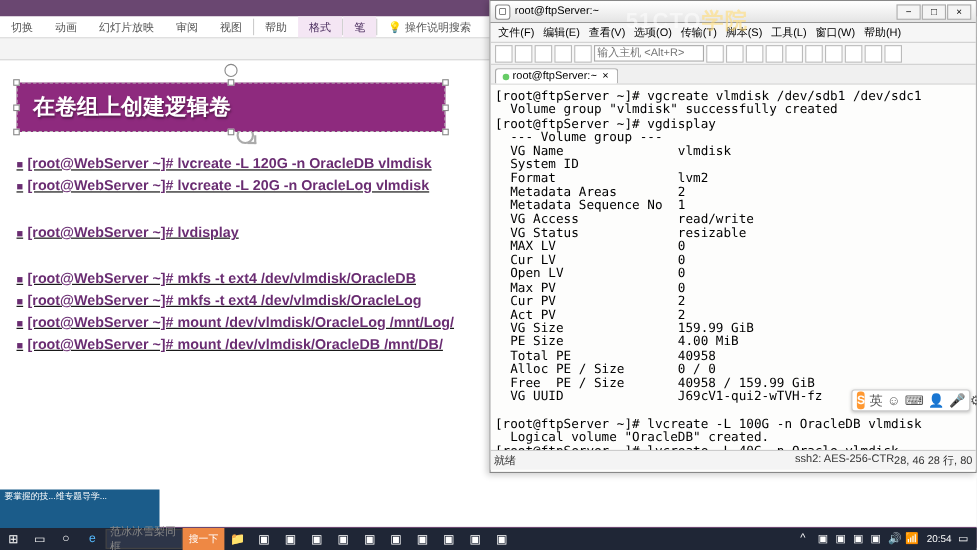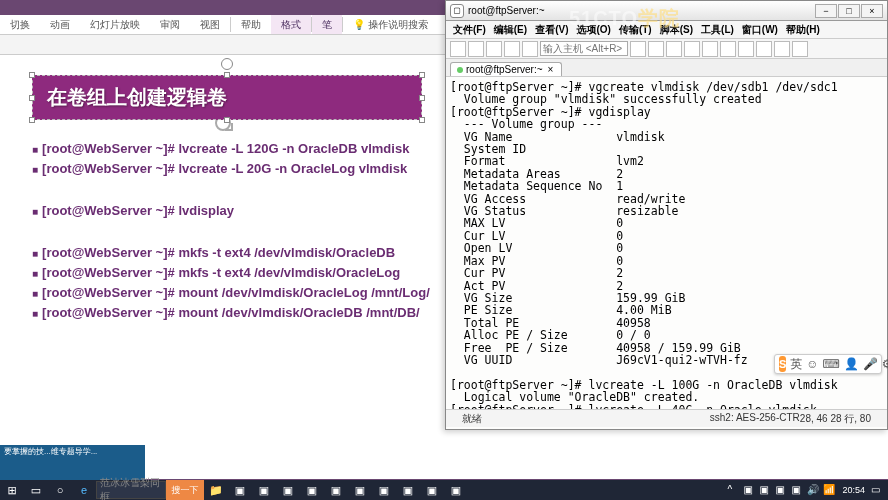--- a/index.html
+++ b/index.html
@@ -4,21 +4,21 @@
 <style>
 * { margin:0; padding:0; box-sizing:border-box; font-family:"Microsoft YaHei",Arial,sans-serif; }
 body { width:888px; height:500px; overflow:hidden; background:#e8e8e8; position:relative; }
 .ppt-app { position:absolute; left:0; top:0; width:888px; height:498px; background:#fff; }
 .ppt-titlebar { height:15px; background:#6a4771; font-size:9px; color:#ccc; padding-left:60px; line-height:15px; }
 .ppt-ribbon-tabs { height:20px; background:#fff; border-bottom:1px solid #ccc; display:flex; font-size:10px; color:#555; }
 .ppt-ribbon-tabs .tab { padding:3px 10px; cursor:pointer; }
 .ppt-ribbon-tabs .tab.active { color:#4a2d5e; background:#f4e6f4; }
 .ppt-ribbon-tabs .sep { width:1px; background:#ccc; margin:2px 0; }
 .ppt-ribbon-body { height:20px; background:#f4f4f4; border-bottom:1px solid #ccc; display:flex; align-items:center; padding:0 8px; font-size:10px; color:#555; gap:30px; position:relative; }
-.slide-area { position:relative; background:#fff; padding:15px 32px; height:380px; }
+.slide-area { position:relative; background:#fff; padding:15px 15px; height:380px;text-decoration:underline; }
 .decor-circ { position:absolute; left:215px; top:60px; width:16px; height:16px; border:2px solid #aaa; border-radius:50%; }
 .decor-circ::after { content:''; position:absolute; right:-4px; bottom:-2px; width:6px; height:6px; border-right:2px solid #aaa; border-bottom:2px solid #aaa; }
 .slide-title-box { background:#8e2a7e; color:#fff; padding:8px 14px; border:1px dashed #bbb; position:relative; margin:5px 0 15px 0; display:inline-block; min-width:390px; }
 .slide-title-box .handle { position:absolute; width:6px; height:6px; background:#fff; border:1px solid #888; }
 .handle.tl{top:-4px;left:-4px}.handle.tr{top:-4px;right:-4px}.handle.bl{bottom:-4px;left:-4px}.handle.br{bottom:-4px;right:-4px}
 .handle.tm{top:-4px;left:50%;margin-left:-3px}.handle.bm{bottom:-4px;left:50%;margin-left:-3px}
 .handle.ml{left:-4px;top:50%;margin-top:-3px}.handle.mr{right:-4px;top:50%;margin-top:-3px}
 .rot-handle { position:absolute; top:-18px; left:50%; margin-left:-6px; width:12px; height:12px; border:1px solid #888; border-radius:50%; background:#fff; }
 .slide-title-box h2 { font-size:20px; font-weight:bold; text-shadow:1px 1px 2px rgba(0,0,0,.4); }
 .bullets { padding:4px 0; }
@@ -30,30 +30,30 @@
 .ppt-statusbar .stico { width:14px; height:14px; display:inline-flex; align-items:center; justify-content:center; font-size:10px; }
 .watermark { position:absolute; right:208px; top:5px; font-size:20px; font-weight:bold; color:rgba(255,255,255,.5); letter-spacing:1px; z-index:50; pointer-events:none; }
 .watermark .yx { color:rgba(255,220,120,.6); }
 .term-win { position:absolute; left:445px; top:0; width:443px; height:430px; background:#fdfdfc; border:1px solid #888; box-shadow:-2px 2px 6px rgba(0,0,0,.2); z-index:20; }
 .term-titlebar { height:20px; background:linear-gradient(#fff,#e4e4e4); display:flex; align-items:center; padding:0 4px; font-size:10px; border-bottom:1px solid #999; }
 .term-titlebar .ticon { width:14px; height:14px; background:#fff; border:1px solid #888; border-radius:3px; margin-right:4px; display:flex; align-items:center; justify-content:center; font-size:8px; }
 .win-btns { margin-left:auto; display:flex; gap:1px; }
 .win-btns span { width:22px; height:14px; background:#f4f4f4; border:1px solid #aaa; font-size:9px; text-align:center; line-height:12px; cursor:pointer; }
 .win-btns .close { background:#f4f4f4; }
 .term-menu { height:18px; display:flex; align-items:center; padding:0 4px; font-size:10px; border-bottom:1px solid #ccc; gap:2px; background:#f6f6f6; }
-.term-menu span { padding:0 3px; cursor:pointer;font-weight:bold; }
+.term-menu span { padding:0 3px; cursor:pointer; }
 .term-toolbar { height:20px; display:flex; align-items:center; padding:0 4px; font-size:10px; border-bottom:1px solid #ccc; background:#f6f6f6; gap:2px; }
 .term-toolbar .tbico { width:16px; height:16px; border:1px solid #bbb; background:#fff; display:inline-block; }
-.term-toolbar input { height:15px; width:88px; font-size:10px; border:1px solid #aaa; padding:0 2px; }
+.term-toolbar input { height:15px; width:100px; font-size:10px; border:1px solid #aaa; padding:0 2px; }
 .term-tabs { height:18px; display:flex; align-items:flex-end; padding:0 4px; background:#f0f0f0; border-bottom:1px solid #ccc; }
 .term-tab { background:#fff; border:1px solid #aaa; border-bottom:none; padding:1px 6px; font-size:10px; display:flex; align-items:center; gap:3px; border-top-left-radius:3px; border-top-right-radius:3px; }
 .term-tab .dot { width:6px;height:6px;background:#6c6;border-radius:50%; }
 .term-tab .tx { font-size:10px; cursor:pointer; padding:0 2px; }
 .term-body { font-family:Consolas,monospace; font-size:11.5px; color:#000; padding:4px 4px; line-height:1.08; white-space:pre; background:#fdfdfc; height:332px; overflow:hidden; }
-.term-status { height:18px; border-top:1px solid #ccc; display:flex; align-items:center; font-size:10px; padding:0 16px; background:#f4f4f4; color:#333; justify-content:space-between; }
+.term-status { height:18px; border-top:1px solid #ccc; display:flex; align-items:center; font-size:10px; padding:0 3px; background:#f4f4f4; color:#333; justify-content:space-between; }
 .ime { position:absolute; left:774px; top:354px; width:108px; height:20px; background:#fff; border:1px solid #ccc; border-radius:3px; display:flex; align-items:center; padding:0 4px; gap:4px; font-size:11px; z-index:30; box-shadow:0 1px 3px rgba(0,0,0,.2); }
 .ime .s { width:16px; height:16px; background:#ff9933; color:#fff; border-radius:3px; text-align:center; line-height:16px; font-weight:bold; font-size:11px; }
 .ime .i { font-size:12px; color:#555; }
 .promo { position:absolute; left:0; top:445px; width:145px; height:35px; background:#1b5c8a; color:#fff; font-size:9px; padding:2px 4px; line-height:1.2; overflow:hidden; z-index:2; }
 .promo .row1 { display:flex; gap:6px; font-size:8px; color:#9cf; }
 .promo .row2 { font-size:8px; }
 .taskbar { position:absolute; left:0; bottom:0; width:888px; height:20px; background:#1f2636; display:flex; align-items:center; z-index:5; }
 .taskbar .tb { width:24px; height:20px; display:flex; align-items:center; justify-content:center; font-size:11px; color:#fff; cursor:pointer; }
 .taskbar .search { width:70px; height:18px; background:#2d3548; color:#888; font-size:10px; display:flex; align-items:center; padding:0 3px; border:1px solid #444; }
 .taskbar .tray { margin-left:auto; display:flex; align-items:center; gap:3px; padding-right:4px; color:#fff; font-size:9px; }

